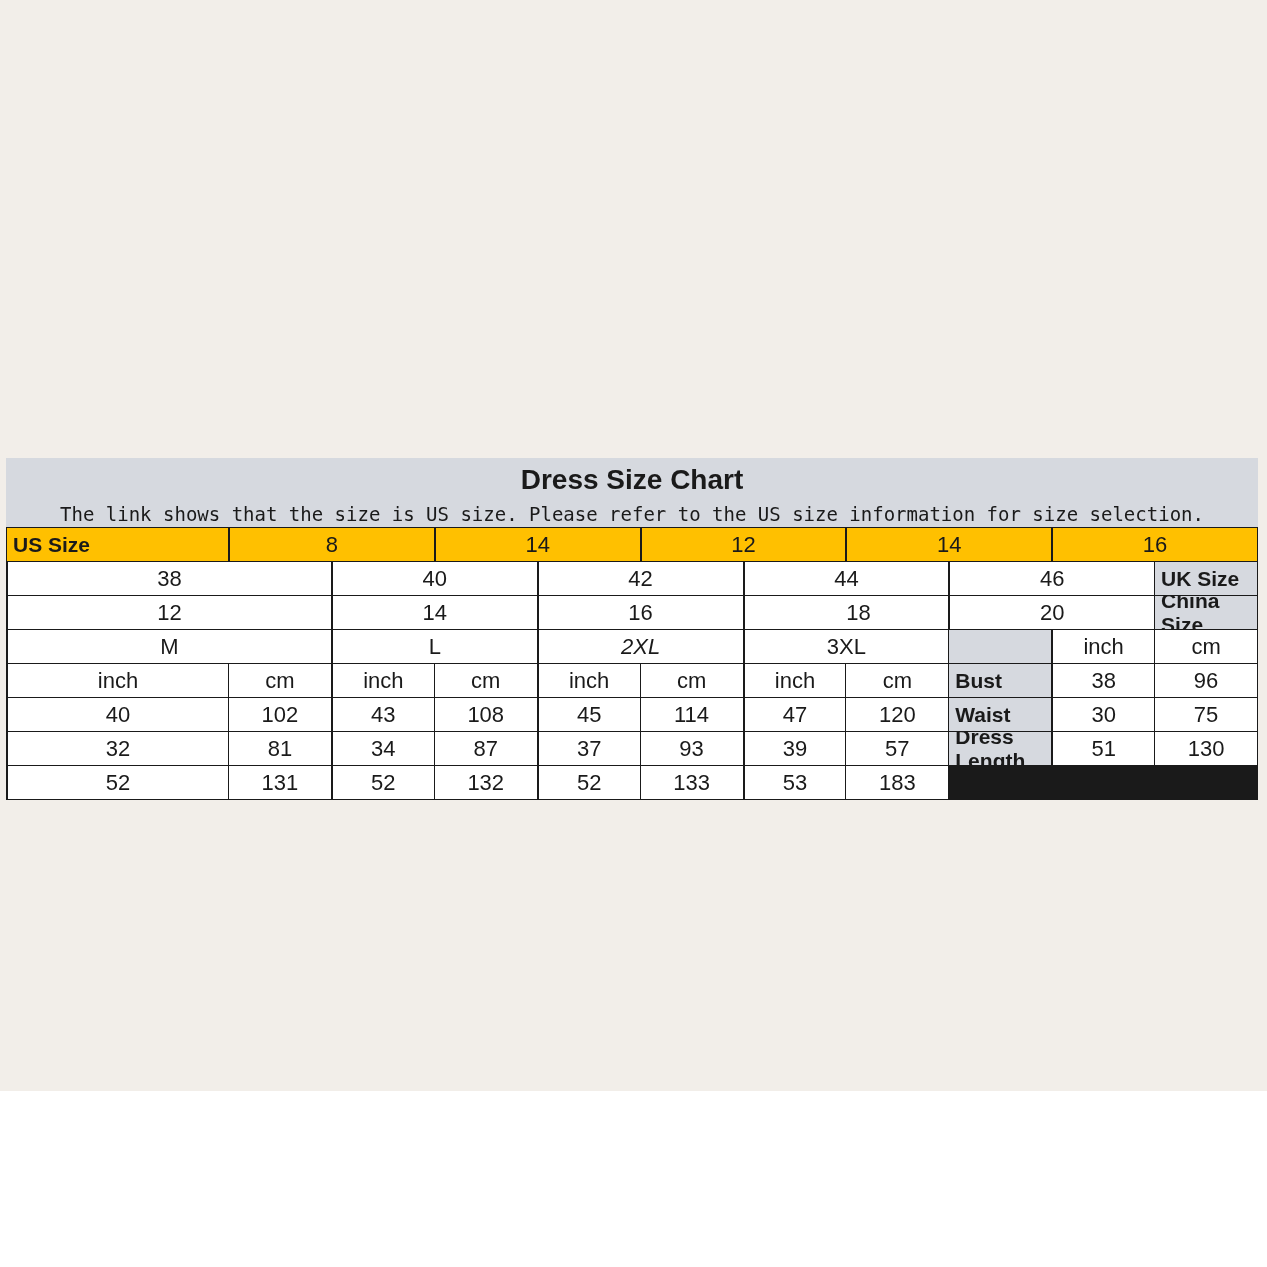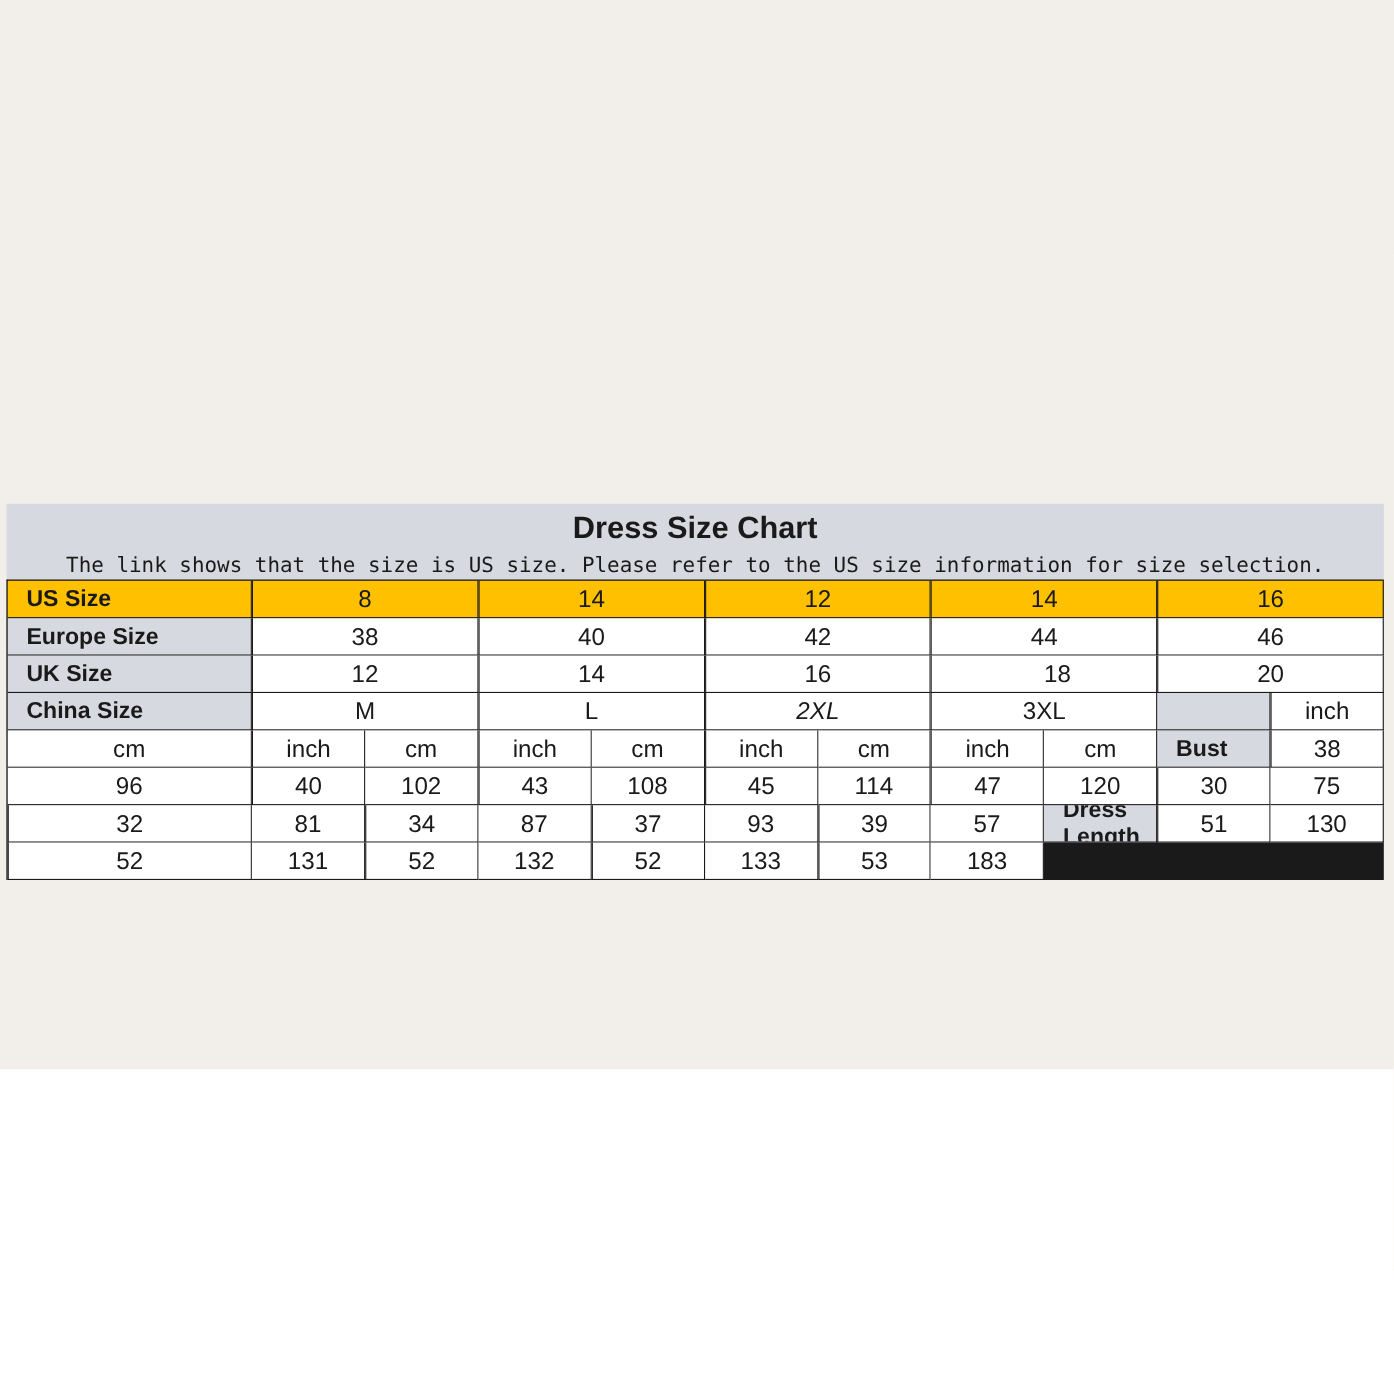--- a/index.html
+++ b/index.html
@@ -1,21 +1,21 @@
 <!DOCTYPE html>
 <html style="--page_bg: #f2eee9; --header_bg: #d6d9df; --highlight_row: #ffc000; --cell_bg: #ffffff; --border: #1a1a1a; --text: #1a1a1a;"><head>
 <meta charset="utf-8">
 <style>
   html, body { margin: 0; padding: 0; }
   body { font-family: "Liberation Sans", sans-serif; }
 
   .page {
     position: relative;
     width: 1267px;
-    height: 972px;
+    height: 1091px;
     background: var(--page_bg, #f2eee9);
     overflow: hidden;
   }
 
   .size-chart {
     position: absolute;
     left: 6px;
     top: 458px;
     width: 1252px;
   }
@@ -58,21 +58,21 @@
     background: var(--cell_bg, #ffffff);
     display: flex;
     align-items: center;
     justify-content: center;
     font-size: 22px;
     color: var(--text, #1a1a1a);
     overflow: hidden;
   }
   .cell.label {
     justify-content: flex-start;
-    padding-left: 17px;
+    padding-left: 6px;
     font-weight: bold;
     font-size: 21px;
     background: var(--header_bg, #d6d9df);
   }
   .cell.hl { background: var(--highlight_row, #ffc000); }
   .cell.gs { border-left: 1px solid var(--border, #1a1a1a); }
 </style>
 </head>
 <body>
 
@@ -82,21 +82,20 @@
       <div class="chart-title">Dress Size Chart</div>
       <div class="chart-subtitle">The link shows that the size is US size. Please refer to the US size information for size selection.</div>
     </div>
     <div class="grid">
         <div class="cell label hl">US Size</div>
         <div class="cell gs hl" style="grid-column: span 2;">8</div>
         <div class="cell gs hl" style="grid-column: span 2;">14</div>
         <div class="cell gs hl" style="grid-column: span 2;">12</div>
         <div class="cell gs hl" style="grid-column: span 2;">14</div>
         <div class="cell gs hl" style="grid-column: span 2;">16</div>
-        <div class="cell label">Europe Size</div>
         <div class="cell gs" style="grid-column: span 2;">38</div>
         <div class="cell gs" style="grid-column: span 2;">40</div>
         <div class="cell gs" style="grid-column: span 2;">42</div>
         <div class="cell gs" style="grid-column: span 2;">44</div>
         <div class="cell gs" style="grid-column: span 2; text-align: center;">46</div>
         <div class="cell label">UK Size</div>
         <div class="cell gs" style="grid-column: span 2;">12</div>
         <div class="cell gs" style="grid-column: span 2;">14</div>
         <div class="cell gs" style="grid-column: span 2;">16</div>
         <div class="cell gs" style="grid-column: span 2; padding-left: 24px;">18</div>
@@ -121,20 +120,21 @@
         <div class="cell gs">38</div>
         <div class="cell">96</div>
         <div class="cell gs">40</div>
         <div class="cell">102</div>
         <div class="cell gs">43</div>
         <div class="cell">108</div>
         <div class="cell gs">45</div>
         <div class="cell">114</div>
         <div class="cell gs">47</div>
         <div class="cell">120</div>
+        <div class="cell label">Waist</div>
         <div class="cell gs">30</div>
         <div class="cell">75</div>
         <div class="cell gs">32</div>
         <div class="cell">81</div>
         <div class="cell gs">34</div>
         <div class="cell">87</div>
         <div class="cell gs">37</div>
         <div class="cell">93</div>
         <div class="cell gs">39</div>
         <div class="cell">57</div>

